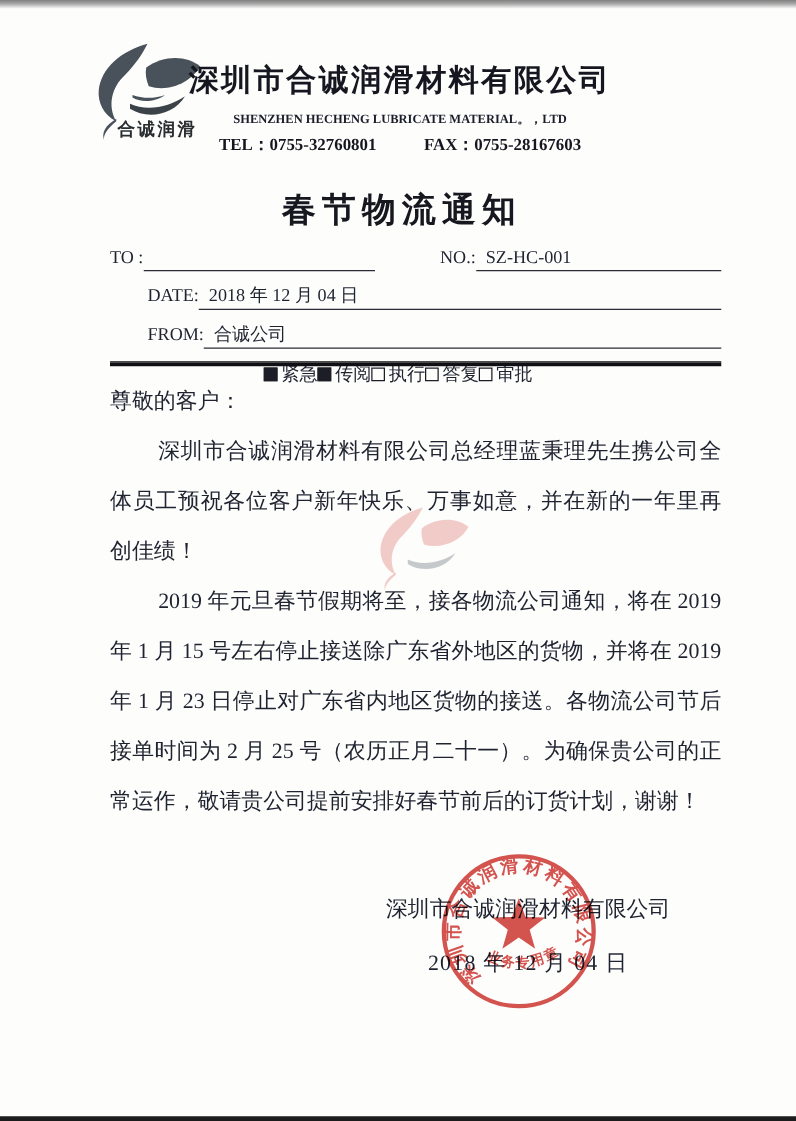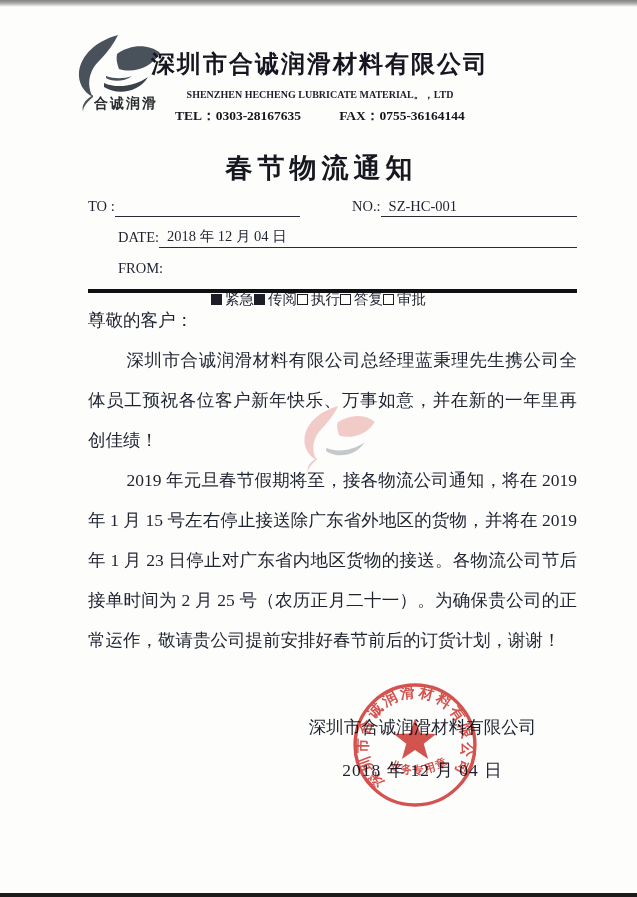--- a/index.html
+++ b/index.html
@@ -75,21 +75,21 @@
     <path fill="#49525a" d="M57 22 C 71 12 89 12 100 21 C 93 34 75 42 59 37 C 57 32 56 27 57 22 Z"></path>
     <path fill="#3b4248" d="M44 51 C 57 57 75 54 88 45 C 79 60 58 64 44 55 Z"></path>
     <path fill="#49525a" d="M46 44 C 54 47 64 47 72 44 C 64 50 52 50 46 46 Z"></path>
   </svg>
   <div class="logo-cjk">合诚润滑</div>
 
   <div class="head-text">
     <div class="company-cn">深圳市合诚润滑材料有限公司</div>
     <div class="company-en">SHENZHEN HECHENG LUBRICATE MATERIAL。，LTD</div>
     <div class="telfax">
-      <span>TEL：</span><span>0303-28167635</span><span class="gap"></span><span>FAX：</span><span>0755-36164144</span>
+      <span>TEL：</span><span>0755-32760801</span><span class="gap"></span><span>FAX：</span><span>0755-28167603</span>
     </div>
   </div>
 
   <div class="doc-title">春节物流通知</div>
 
   <div class="form">
     <div class="frow">
       <div class="cell cell-l">
         <span class="lbl">TO :</span>
         <span class="uline">
@@ -107,20 +107,23 @@
       <div class="cell cell-r">
         <span class="lbl">DATE:</span>
         <span class="uline">
             <span>2018 年 12 月 04 日</span>
           </span>
       </div>
     </div>
     <div class="frow">
       <div class="cell cell-r">
         <span class="lbl">FROM:</span>
+        <span class="uline">
+            <span>合诚公司</span>
+          </span>
       </div>
     </div>
     <div class="checkrow">
       <span class="chk">
           <span class="box filled"></span>
           <span>紧急</span>
         </span>
       <span class="chk">
           <span class="box filled"></span>
           <span>传阅</span>

